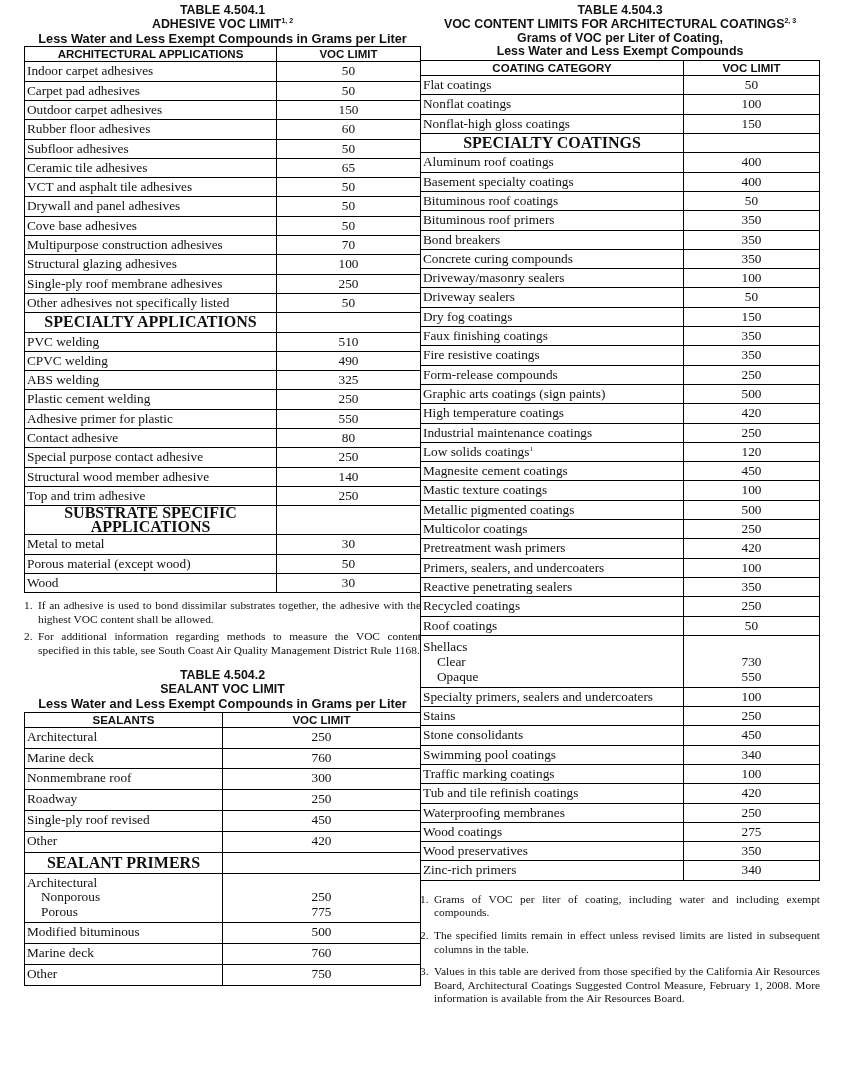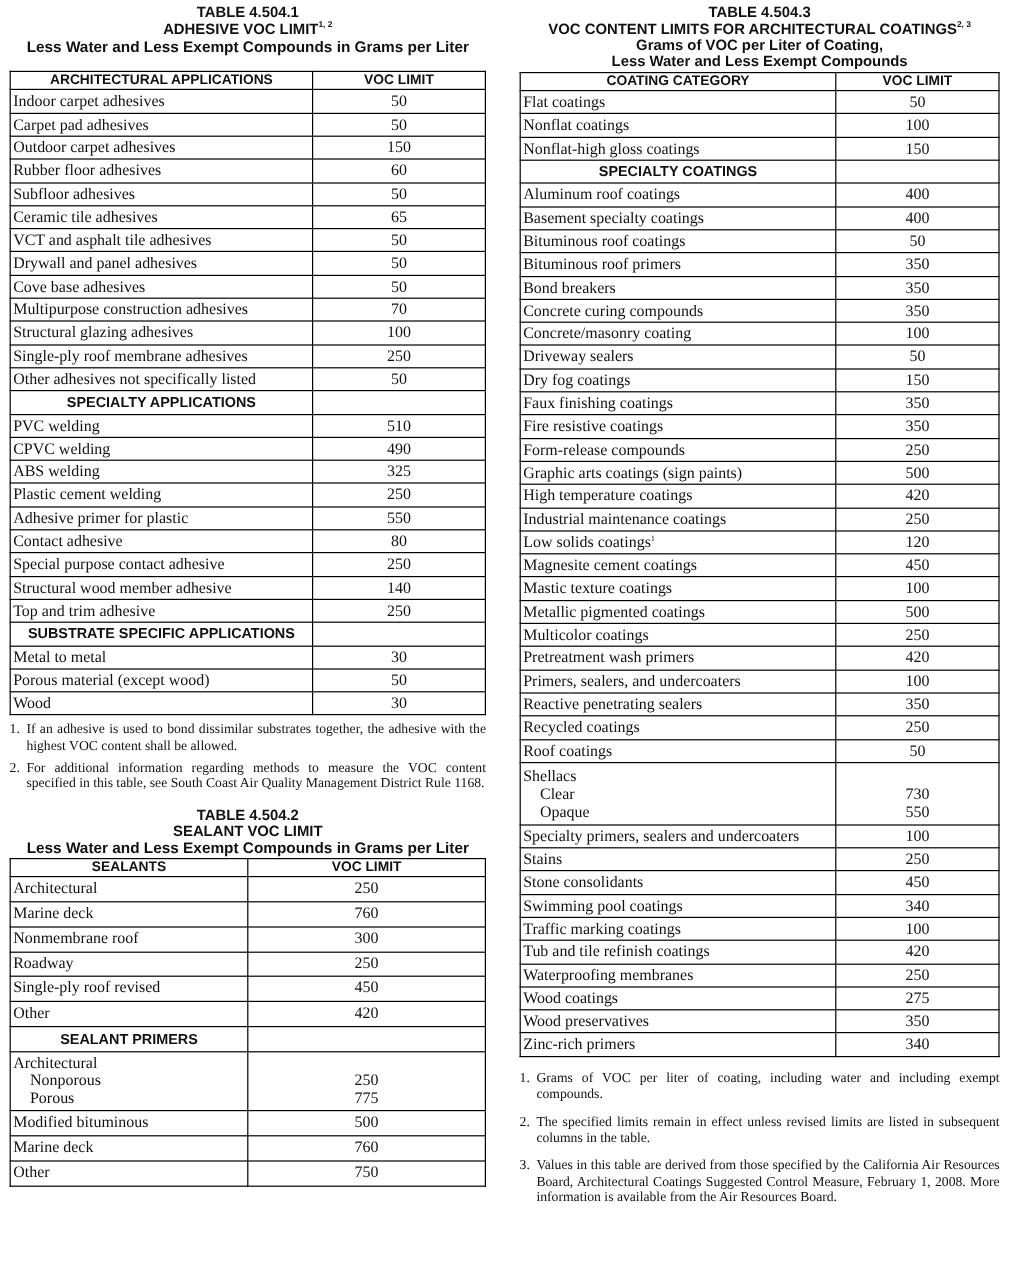--- a/index.html
+++ b/index.html
@@ -1,45 +1,45 @@
 <!DOCTYPE html>
 <html><head>
 <meta charset="utf-8">
 <style>
   html, body { margin: 0; padding: 0; background: #ffffff; }
   body { width: 842px; height: 1068px; position: relative; overflow: hidden; color: #111; }
   .col { position: absolute; top: 0; }
-  .col-left { left: 8px; width: 397px; }
-  .col-right { left: 433px; width: 400px; }
+  .col-left { left: 24px; width: 397px; }
+  .col-right { left: 420px; width: 400px; }
   .caption { font-family: "Liberation Sans", sans-serif; font-weight: bold; text-align: center; font-size: 12.4px; line-height: 13.8px; }
   .caption sup { font-size: 7px; vertical-align: super; line-height: 0; }
   table.voc { border-collapse: collapse; width: 100%; table-layout: fixed; }
   table.voc td, table.voc th { border: 1px solid #000; padding: 0 2px; font-family: "Liberation Serif", serif; font-size: 13.3px; line-height: 18.3px; height: 18.3px; vertical-align: top; }
   table.voc th { font-family: "Liberation Sans", sans-serif; font-weight: bold; font-size: 11.5px; line-height: 14px; height: 14px; text-align: center; vertical-align: middle; }
   table.voc td.val { text-align: center; }
-  table.voc td.section { font-family: Liberation Sans, sans-serif; font-weight: bold; font-size: 12px; text-align: center; line-height: 14px; height: 14px; vertical-align: middle; }
+  table.voc td.section { font-family: Liberation Serif, serif; font-weight: bold; font-size: 16px; text-align: center; line-height: 14px; height: 14px; vertical-align: middle; }
   .sub { padding-left: 14px; display: block; }
   .line { display: block; }
   .notes { font-family: "Liberation Serif", serif; font-size: 11.4px; line-height: 13.6px; text-align: justify; margin: 0; padding: 0; list-style: none; }
   .notes li { position: relative; padding-left: 14px; margin-bottom: 4px; }
   .notes li .num { position: absolute; left: 0; top: 0; }
   sup.fn { font-size: 7px; vertical-align: super; line-height: 0; }
 </style>
 </head>
 <body>
 
 <div class="col col-left">
 
   <div class="caption" style="margin-top:4px;">
     <div>TABLE 4.504.1</div>
     <div><span>ADHESIVE VOC LIMIT</span><sup>1, 2</sup></div>
     <div style="font-size:12.8px;">Less Water and Less Exempt Compounds in Grams per Liter</div>
   </div>
 
-  <table class="voc" style="margin-top:14px;">
+  <table class="voc" style="margin-top:1px;">
     <colgroup>
         <col style="width:252px">
         <col>
       </colgroup>
     <thead>
       <tr>
         <th>ARCHITECTURAL APPLICATIONS</th>
         <th>VOC LIMIT</th>
       </tr>
     </thead>
@@ -293,21 +293,21 @@
         </tr>
       <tr>
           <td>Bond breakers</td>
           <td class="val">350</td>
         </tr>
       <tr>
           <td>Concrete curing compounds</td>
           <td class="val">350</td>
         </tr>
       <tr>
-          <td>Concrete/masonry coating</td>
+          <td>Driveway/masonry sealers</td>
           <td class="val">100</td>
         </tr>
       <tr>
           <td>Driveway sealers</td>
           <td class="val">50</td>
         </tr>
       <tr>
           <td>Dry fog coatings</td>
           <td class="val">150</td>
         </tr>

